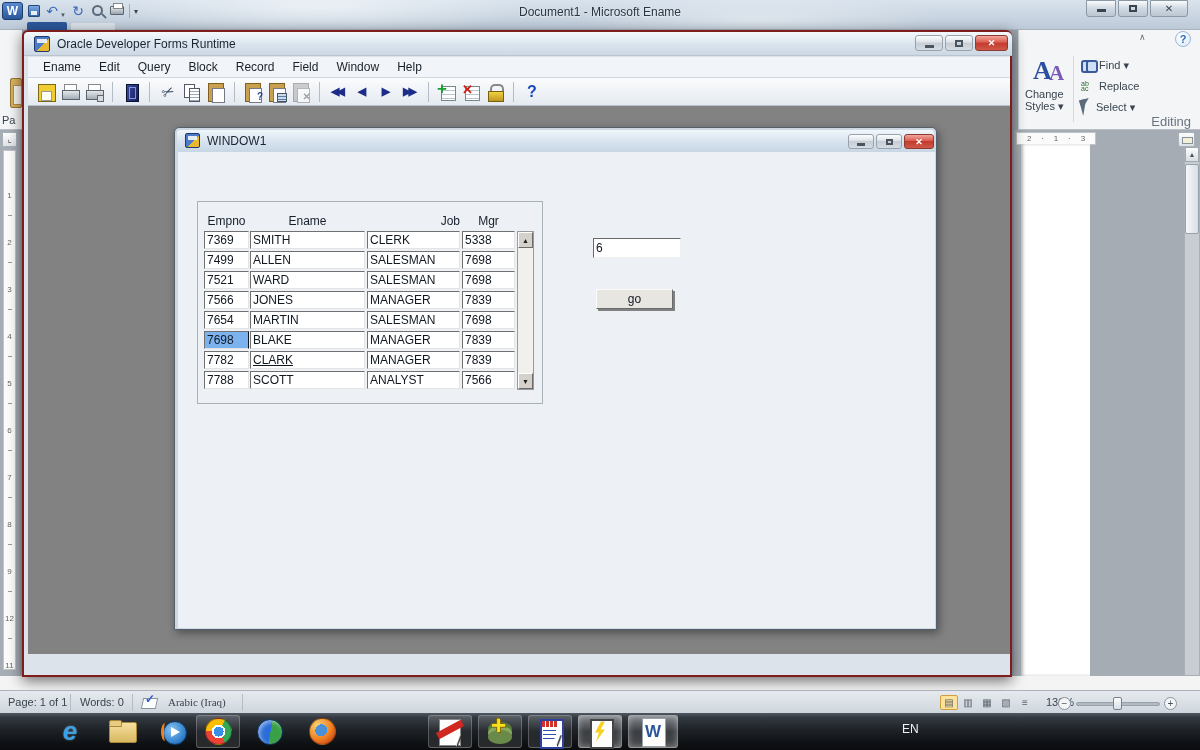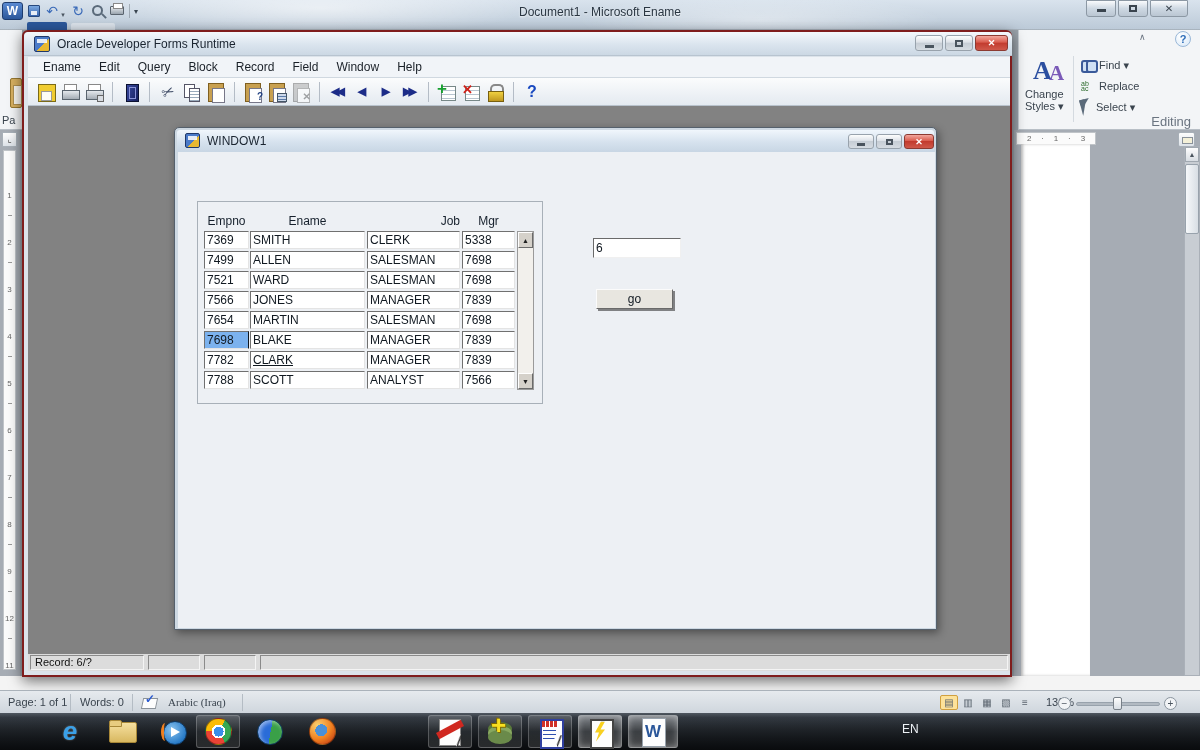--- a/index.html
+++ b/index.html
@@ -365,26 +365,20 @@
         <span class="ov">+</span>
       </div>
       <div class="tbi tbi-delete-record">
         <span class="ov">✕</span>
       </div>
       <div class="tbi tbi-lock-record"></div>
       <div class="tb-sep"></div>
       <div class="tbi tbi-help">?</div>
     </div>
   <div id="forms-mdi" class="abs"></div>
-  <div id="forms-statusbar" class="abs">
-    <div class="status-seg" style="width:114px;">Record: 6/?</div>
-    <div class="status-seg" style="width:52px;"></div>
-    <div class="status-seg" style="width:52px;"></div>
-    <div class="status-seg" style="flex:1;"></div>
-  </div>
 
   <div id="window1" class="abs">
     <div id="w1-titlebar" class="abs">
       <div id="w1-icon" class="abs"></div>
       <div id="w1-title" class="abs">WINDOW1</div>
       <div class="abs winbtn" style="left:671px;top:4px;width:26px;height:15px;">
           <span class="bar" style="margin-top:5px;width:8px;"></span>
         </div>
       <div class="abs winbtn" style="left:699px;top:4px;width:26px;height:15px;">
           <span class="box" style="width:7px;height:6px;"></span>

